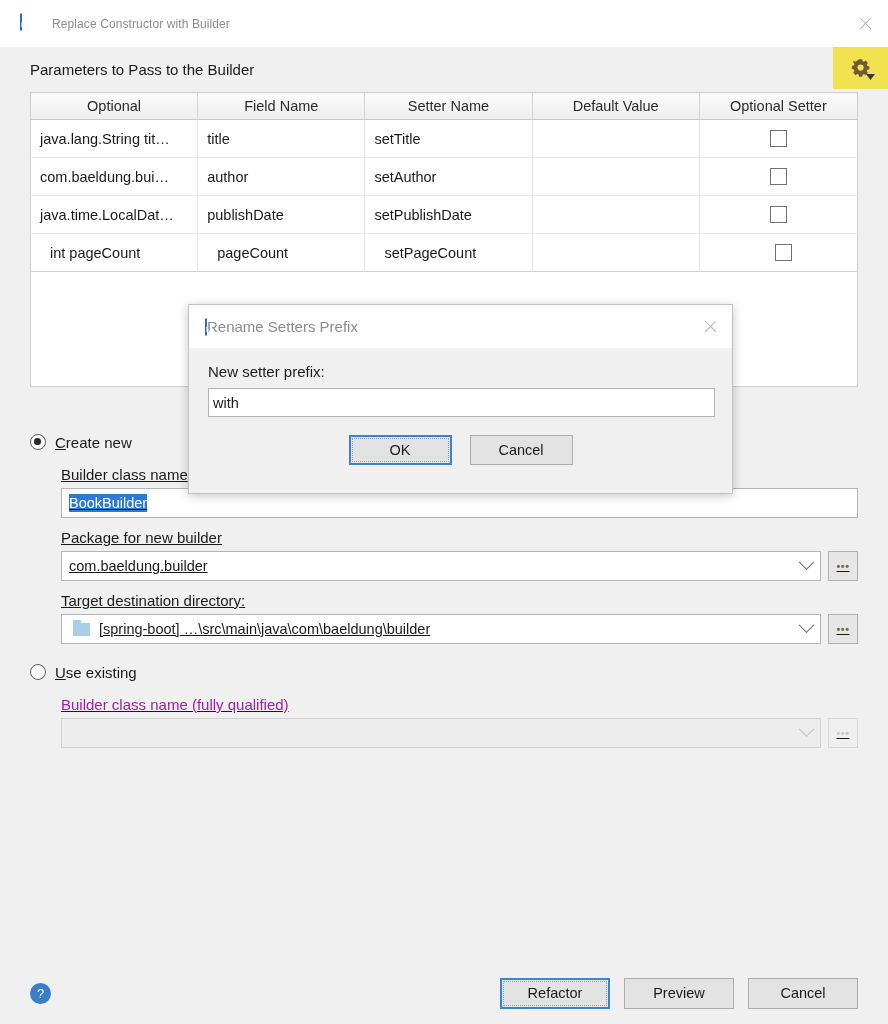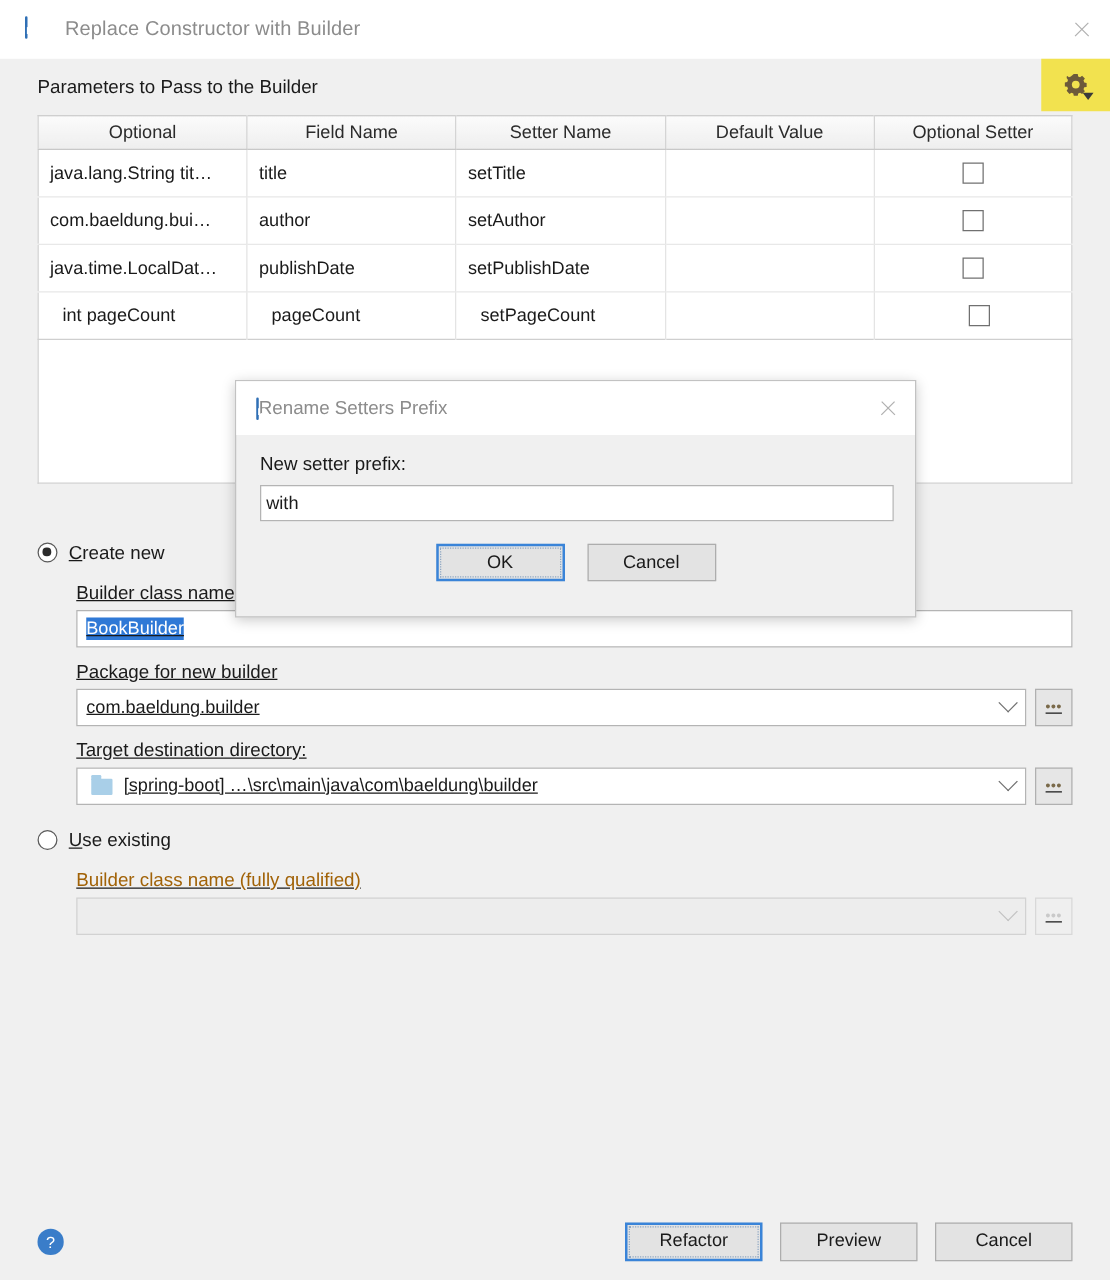--- a/index.html
+++ b/index.html
@@ -51,21 +51,21 @@
     position: absolute;
     left: 0; right: 0; bottom: 1px;
     text-align: center;
     font-size: 8px;
     font-weight: bold;
     color: #ffffff;
     line-height: 9px;
     font-family: "Liberation Sans", sans-serif;
   }
   #titlebar .title-text {
-    font-size: 16px;
+    font-size: 12px;
     color: #8c8c8c;
     letter-spacing: .1px;
   }
   #titlebar .spacer { flex: 1 1 auto; }
   #close-btn {
     width: 46px; height: 47px;
     display: flex; align-items: center; justify-content: center;
     cursor: default;
   }
   .x-glyph {
@@ -183,21 +183,21 @@
   }
   .radio-label { font-size: 15px; color: #1a1a1a; }
   .radio-label u { text-decoration: underline; }
 
   .field-block { padding-left: 31px; text-decoration: underline; }
   .field-label {
     font-size: 15px;
     color: #1a1a1a;
     margin: 11px 0 5px 0;
   }
-  .field-label.dim { color: #a16207; }
+  .field-label.dim { color: #a21caf; }
 
   .textfield {
     width: 797px; height: 30px;
     border: 1px solid #b4b4b4;
     background: #ffffff;
     display: flex; align-items: center;
     padding: 0 7px;
     font-size: 14.5px;
   }
   .sel-text {

